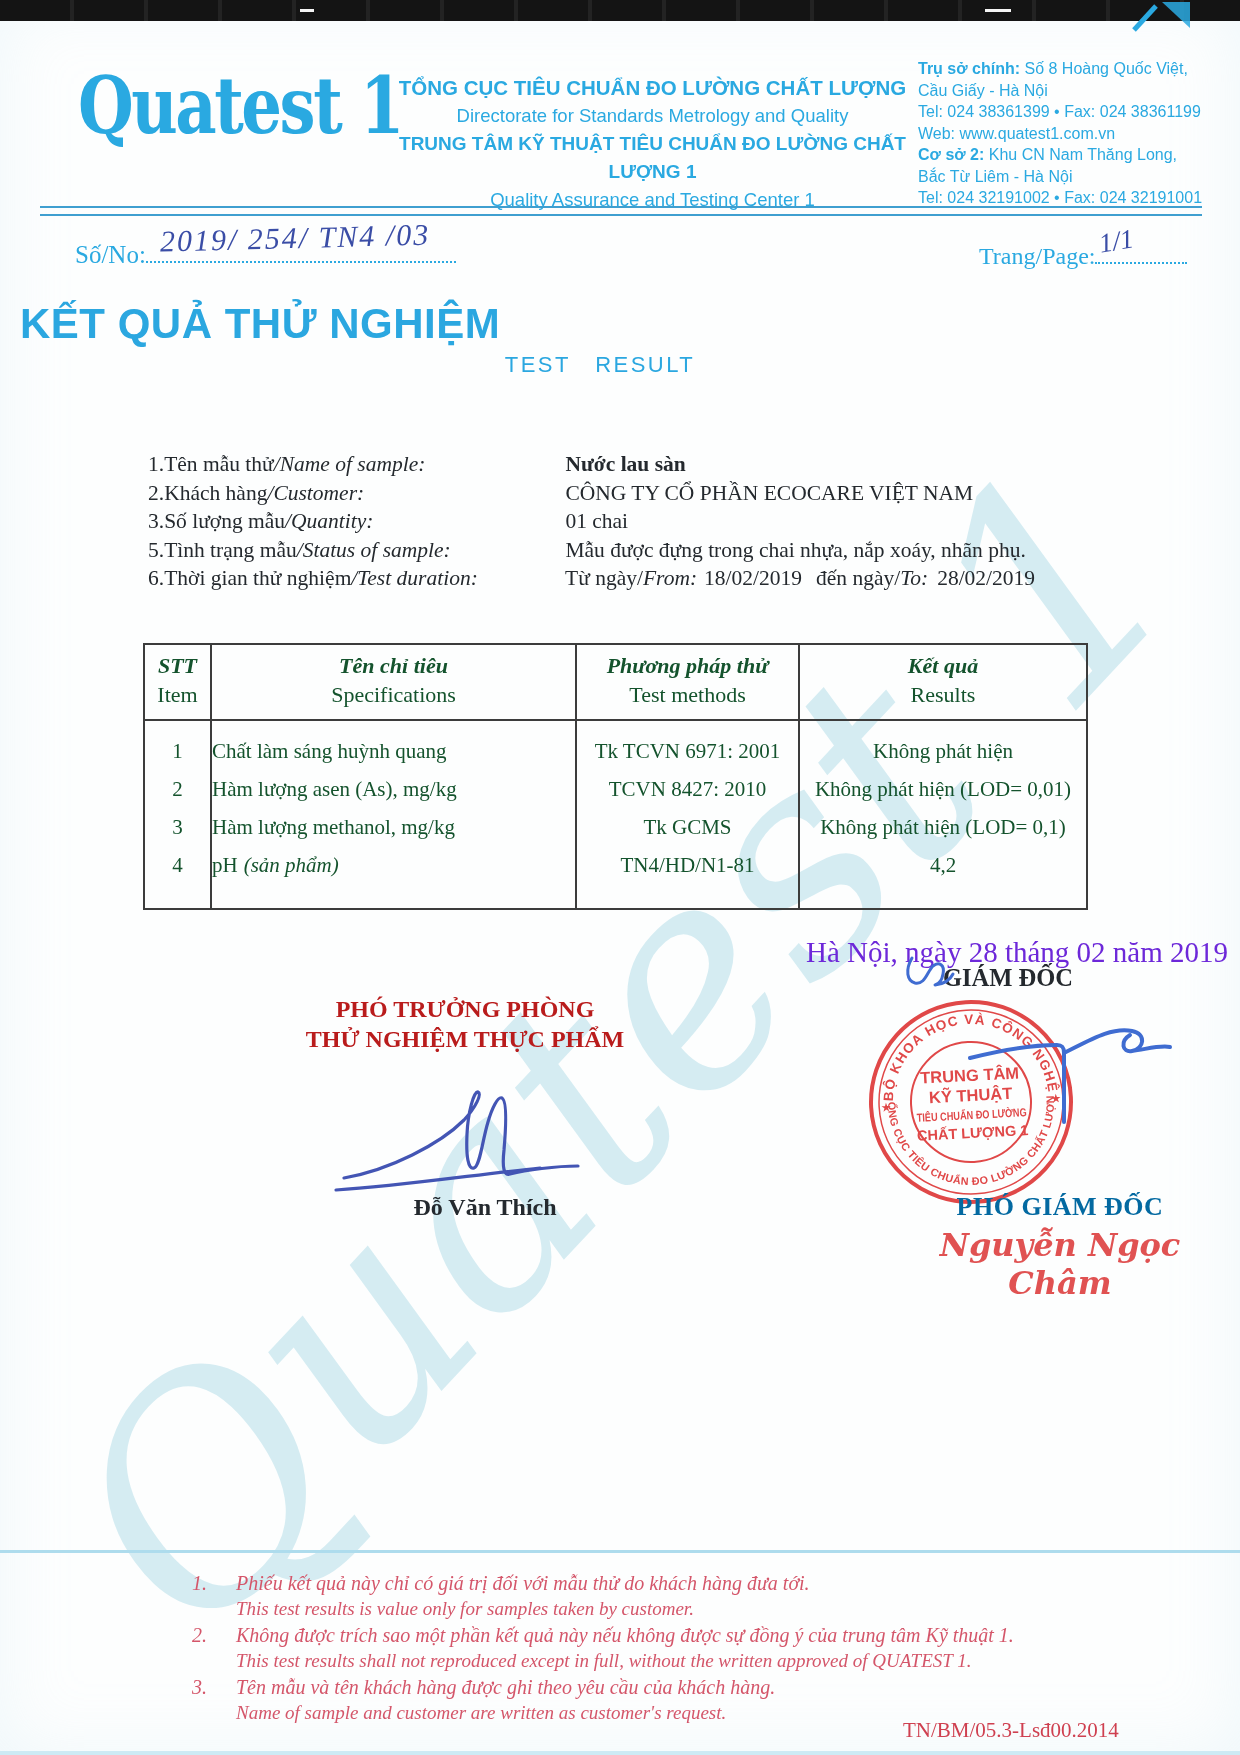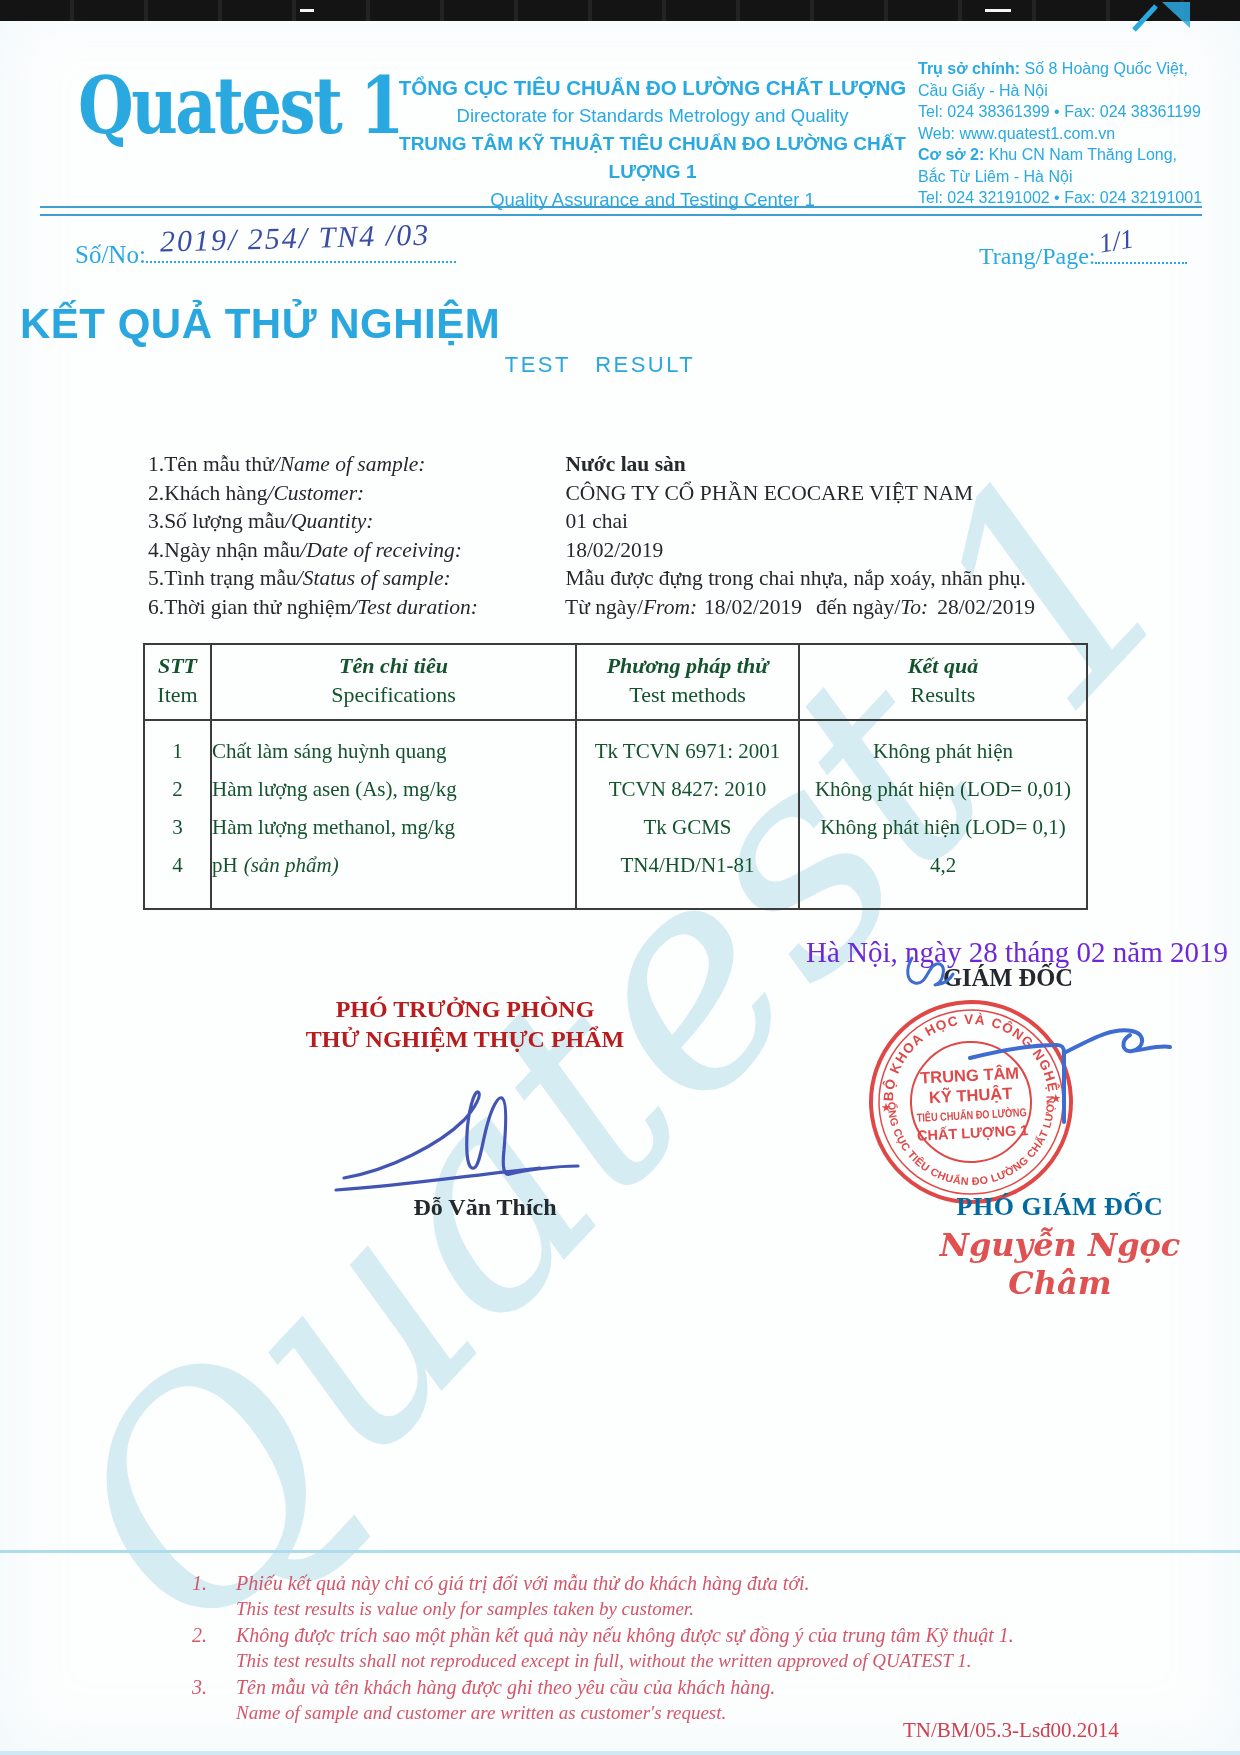--- a/index.html
+++ b/index.html
@@ -177,24 +177,20 @@
       <span class="info-label"><span>1.Tên mẫu thử</span><i>/Name of sample:</i></span>
       <span class="info-value bold">Nước lau sàn</span>
     </div>
     <div class="info-row">
       <span class="info-label"><span>2.Khách hàng</span><i>/Customer:</i></span>
       <span class="info-value">CÔNG TY CỔ PHẦN ECOCARE VIỆT NAM</span>
     </div>
     <div class="info-row">
       <span class="info-label"><span>3.Số lượng mẫu</span><i>/Quantity:</i></span>
       <span class="info-value">01 chai</span>
-    </div>
-    <div class="info-row">
-      <span class="info-label"><span>4.Ngày nhận mẫu</span><i>/Date of receiving:</i></span>
-      <span class="info-value">18/02/2019</span>
     </div>
     <div class="info-row">
       <span class="info-label"><span>5.Tình trạng mẫu</span><i>/Status of sample:</i></span>
       <span class="info-value">Mẫu được đựng trong chai nhựa, nắp xoáy, nhãn phụ.</span>
     </div>
     <div class="info-row">
       <span class="info-label"><span>6.Thời gian thử nghiệm</span><i>/Test duration:</i></span>
       <span class="info-value"><span>Từ ngày/</span><i>From:</i><span class="sp1">18/02/2019</span><span>đến ngày/</span><i>To:</i><span class="sp2">28/02/2019</span></span>
     </div>
   </div>

